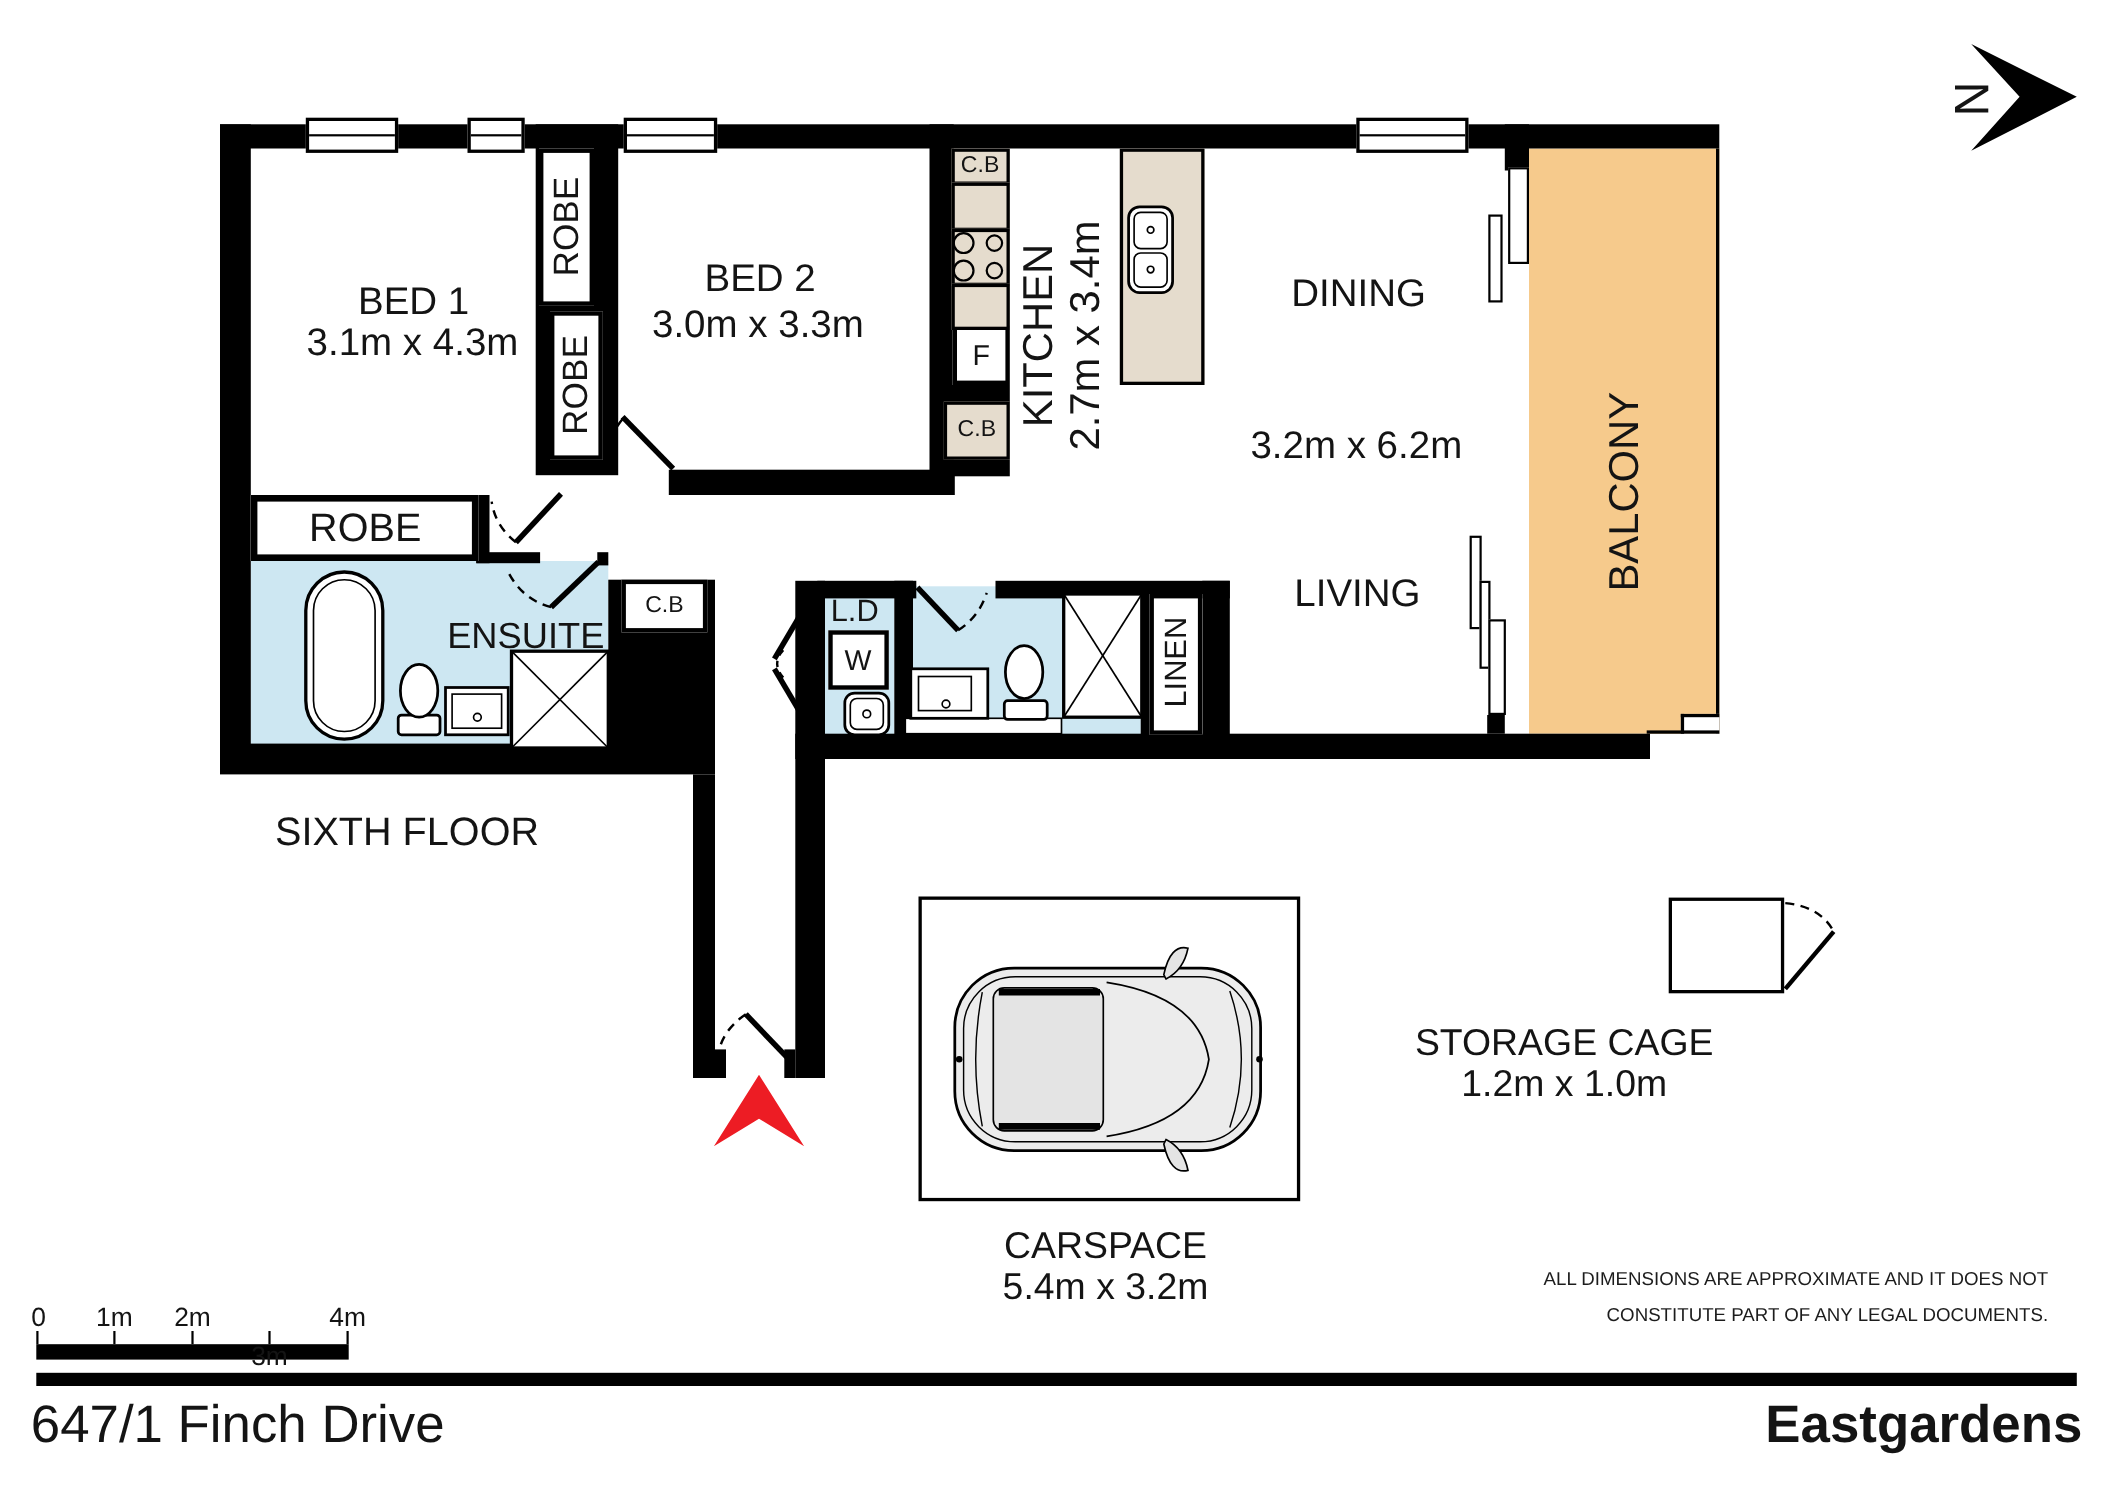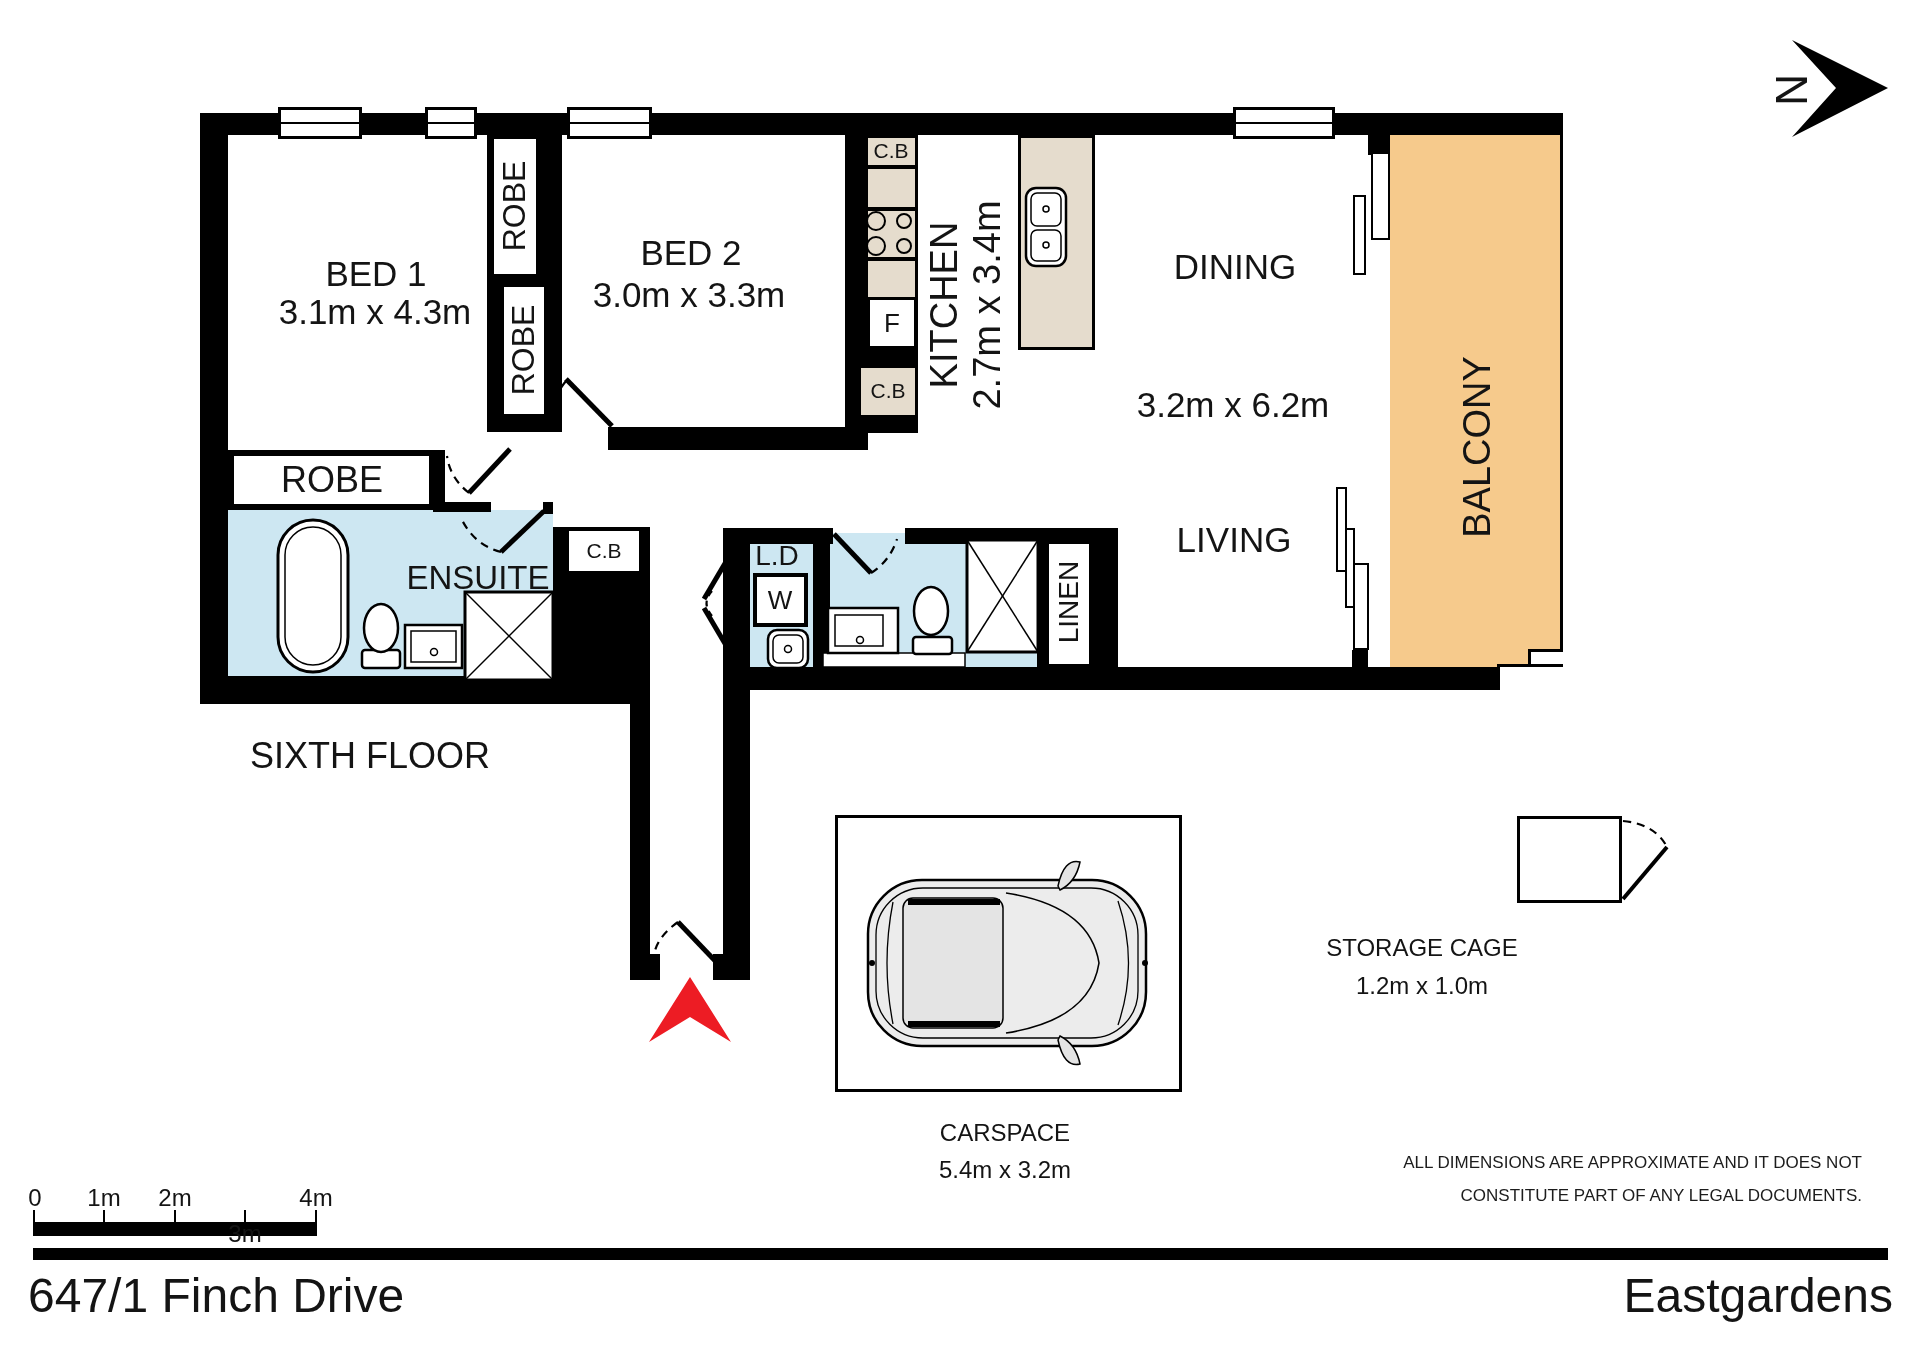--- a/index.html
+++ b/index.html
@@ -15,21 +15,21 @@
   .blue{position:absolute;background:var(--wet-area,#cde7f2);}
   .balc{position:absolute;background:var(--balcony,#f6ca8c);border-right:3px solid #000;box-sizing:border-box;}
   .panel{position:absolute;background:#fff;border:2px solid #000;box-sizing:border-box;}
   .lbl{position:absolute;transform:translate(-50%,-50%);white-space:nowrap;text-align:center;line-height:1.08;}
   .vlbl{position:absolute;transform:translate(-50%,-50%) rotate(-90deg);white-space:nowrap;text-align:center;line-height:1.12;}
   .nlbl{position:absolute;transform:translate(-50%,-50%) rotate(90deg);white-space:nowrap;}
   .tl{position:absolute;white-space:nowrap;}
   .overlay{position:absolute;left:0;top:0;width:1920px;height:1357px;}
   .disc{position:absolute;right:58px;top:1146px;text-align:right;font-size:17px;line-height:33px;color:#1c1c1c;}
   .f36{font-size:36px;} .f35{font-size:35px;} .f33{font-size:33px;} .f32{font-size:32px;}
-  .f30{font-size:24px;} .f28{font-size:28px;} .f26{font-size:26px;} .f24{font-size:24px;} .f21{font-size:21px;}
+  .f30{font-size:34px;} .f28{font-size:28px;} .f26{font-size:26px;} .f24{font-size:24px;} .f21{font-size:21px;}
   .f38{font-size:38px;} .f56{font-size:48px;text-align:right;} .f44{font-size:44px;}
 </style>
 </head>
 <body>
 
 <div class="plan">
 
   <div class="balc" style="left:1390px;top:135px;width:173px;height:532px;"></div>
   <div class="abs" style="left:1528px;top:649px;width:35px;height:18px;background:#fff;border-left:3px solid #000;border-top:3px solid #000;box-sizing:border-box;"></div>
   <div class="blue" style="left:228px;top:510px;width:325px;height:169px;"></div>
@@ -254,15 +254,15 @@
   <div class="lbl f24" style="left:175px;top:1198px;">2m</div>
   <div class="lbl f24" style="left:245px;top:1198px;margin-top:36px;">3m</div>
   <div class="lbl f24" style="left:316px;top:1198px;">4m</div>
 
   <div class="disc">
     <div>ALL DIMENSIONS ARE APPROXIMATE AND IT DOES NOT</div>
     <div>CONSTITUTE PART OF ANY LEGAL DOCUMENTS.</div>
   </div>
 
   <div class="tl f56" style="left:28px;top:1268px;">647/1 Finch Drive</div>
-  <div class="tl f56" style="right:27px;top:1268px;">Eastgardens</div>
+  <div class="tl f56" style="right:27px;top:1268px;font-weight:bold;">Eastgardens</div>
 
 </div>
 
 </body></html>

